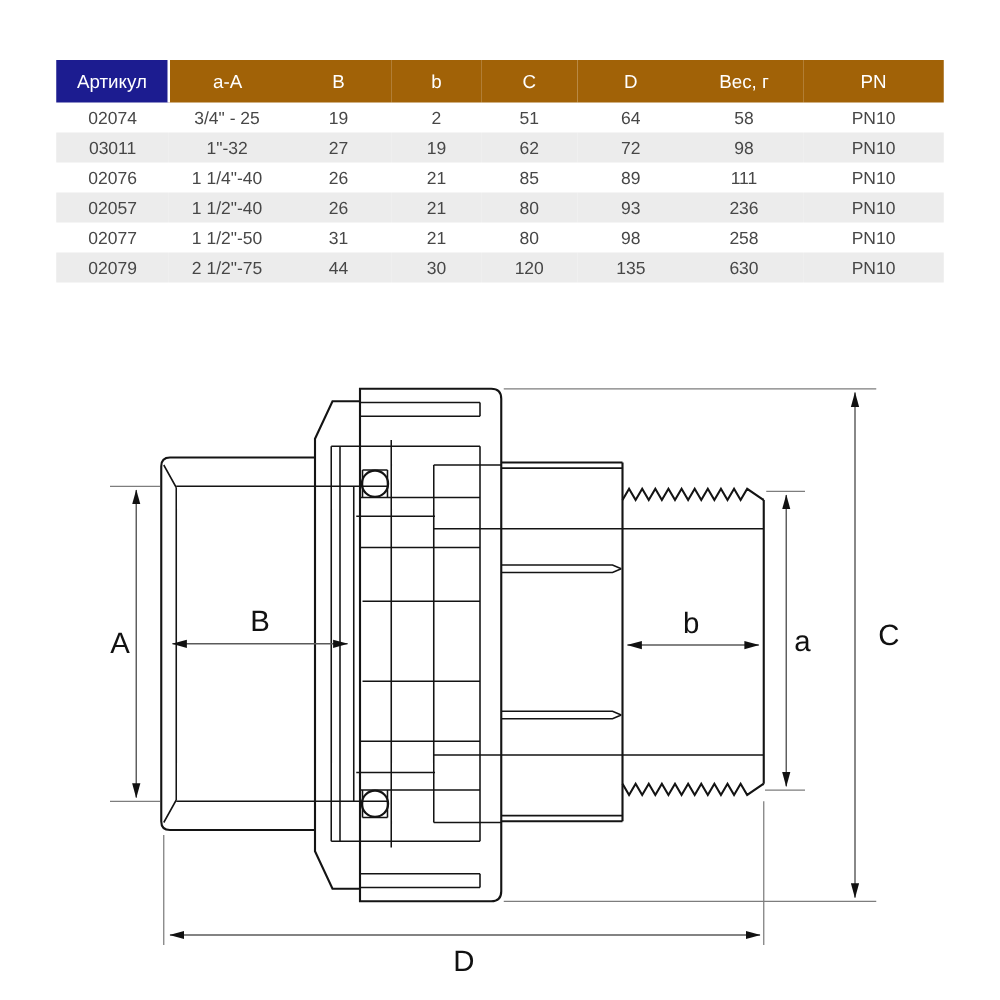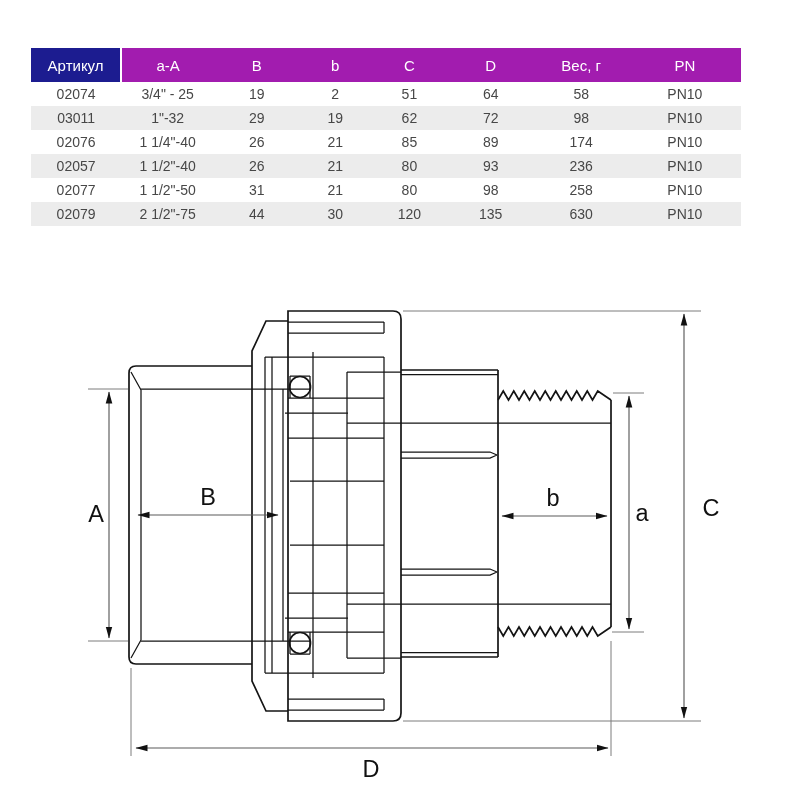--- a/index.html
+++ b/index.html
@@ -1,20 +1,20 @@
 <!DOCTYPE html>
 <html><head>
 <meta charset="utf-8">
 <style>
   html,body{margin:0;padding:0;background:#fff;}
   .page{position:relative;width:800px;height:800px;background:#fff;overflow:hidden;
         font-family:"Liberation Sans", sans-serif;}
   
-  table.spec{position:absolute;left:31px;top:48px;width:710px;border-collapse:collapse;table-layout:fixed;}
-  table.spec th{background:#a21caf;color:#fff;font-weight:400;font-size:15px;height:34px;
+  table.spec{position:absolute;left:45px;top:48px;width:710px;border-collapse:collapse;table-layout:fixed;}
+  table.spec th{background:#a16207;color:#fff;font-weight:400;font-size:15px;height:34px;
                 padding:0;text-align:center;vertical-align:middle;}
   table.spec th.accent{background:#1c1c90;border-right:2px solid #fff;}
   table.spec td{font-size:14px;color:#474747;text-align:center;height:24px;padding:0;vertical-align:middle;}
   table.spec tbody tr:nth-child(even){background:#ececec;}
   
   svg.drawing{position:absolute;left:60px;top:285px;width:710px;height:505px;}
   .draw path,.draw circle,.draw line{stroke:#141414;fill:none;stroke-width:1.7px;}
   .draw .thin{stroke-width:1.25px;}
   .dims line{stroke:#5a5a5a;stroke-width:1.15px;fill:none;}
   .dims line.ext{stroke:#7d7d7d;stroke-width:1px;}
@@ -56,35 +56,35 @@
           <td>19</td>
           <td>2</td>
           <td>51</td>
           <td>64</td>
           <td>58</td>
           <td>PN10</td>
         </tr>
         <tr>
           <td>03011</td>
           <td>1"-32</td>
-          <td>29</td>
+          <td>27</td>
           <td>19</td>
           <td>62</td>
           <td>72</td>
           <td>98</td>
           <td>PN10</td>
         </tr>
         <tr>
           <td>02076</td>
           <td>1 1/4"-40</td>
           <td>26</td>
           <td>21</td>
           <td>85</td>
           <td>89</td>
-          <td>174</td>
+          <td>111</td>
           <td>PN10</td>
         </tr>
         <tr>
           <td>02057</td>
           <td>1 1/2"-40</td>
           <td>26</td>
           <td>21</td>
           <td>80</td>
           <td>93</td>
           <td>236</td>

